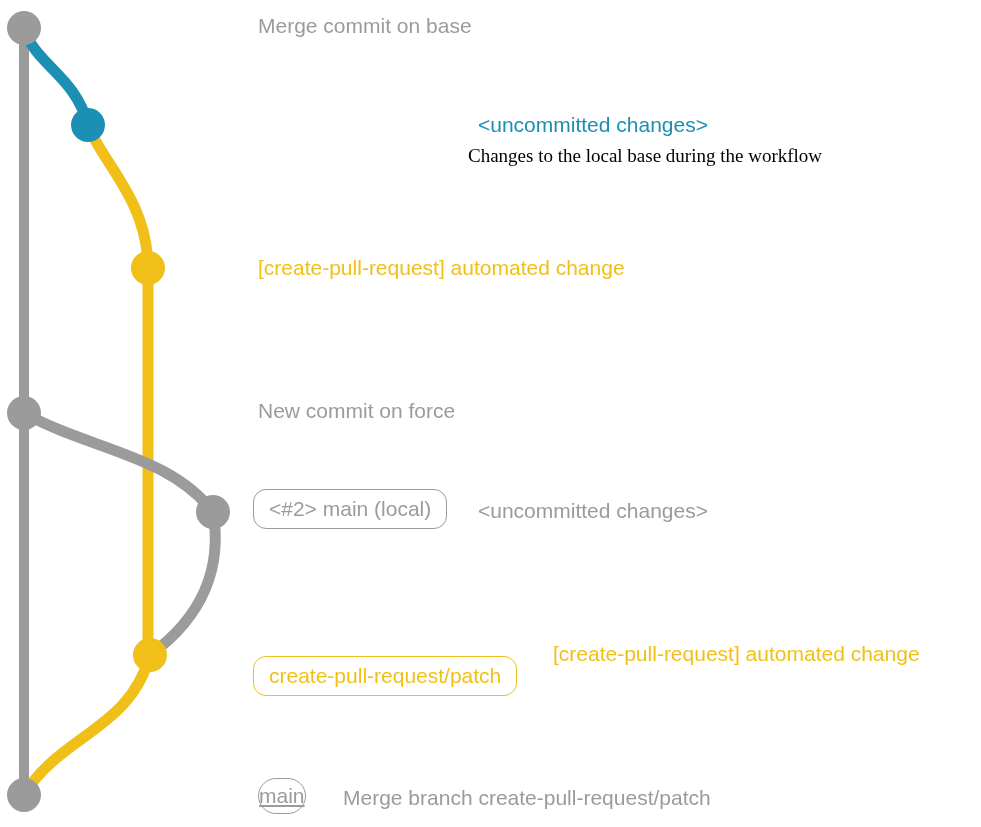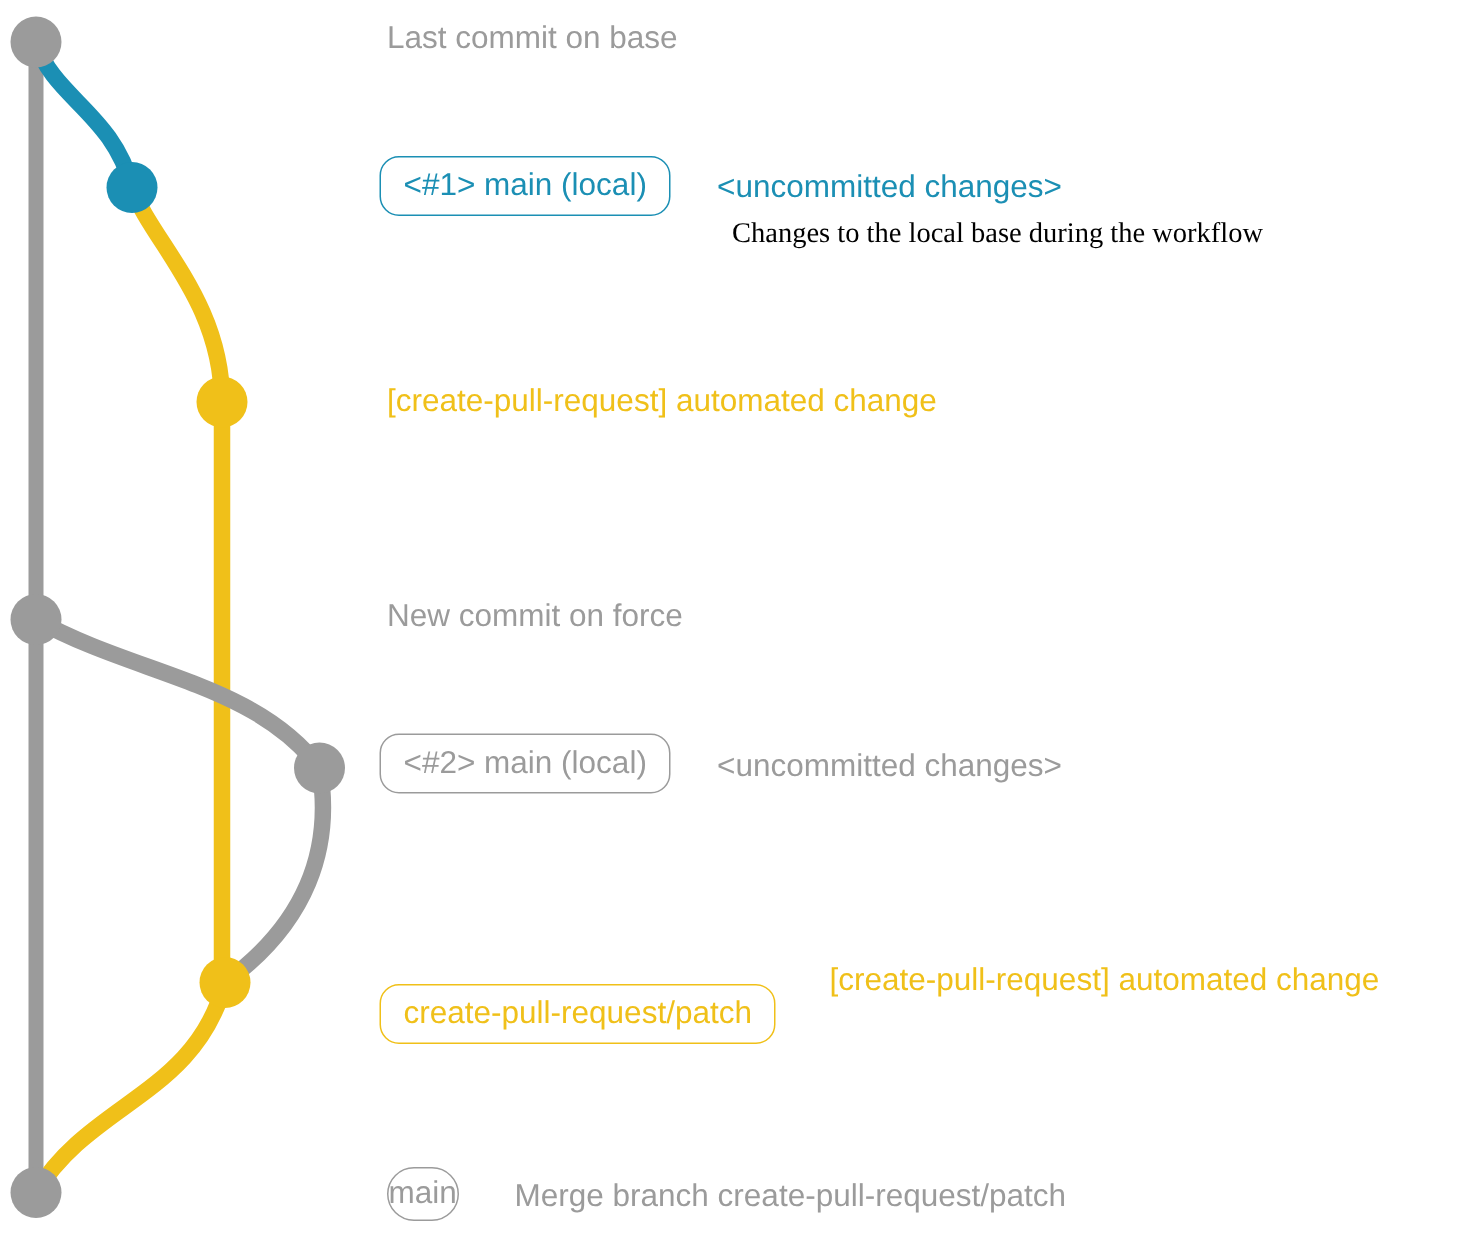--- a/index.html
+++ b/index.html
@@ -48,21 +48,21 @@
     display: inline-block;
     border: 1.5px solid currentColor;
     border-radius: 13px;
     padding: 7px 15px;
     font-size: 21px;
     line-height: 24px;
     white-space: nowrap;
     background: #ffffff;
     font-family: "Liberation Sans", sans-serif;
   }
-  .badge.small { padding: 5px 0; border-radius: 18px; }
+  .badge.small { padding: 5px 0; border-radius: 18px; text-decoration: underline; }
   .teal   { color: var(--teal); }
   .yellow { color: var(--yellow); }
   .gray   { color: var(--gray); }
 </style>
 </head>
 <body>
 
 <div class="canvas">
 
   <svg class="graph" width="250" height="827" viewBox="0 0 250 827">
@@ -75,27 +75,24 @@
     <path class="edge-gray" d="M 213 512 C 222 565, 205 615, 150 655"></path>
     <circle class="dot-gray" cx="24" cy="28" r="17"></circle>
     <circle class="dot-teal" cx="88" cy="125" r="17"></circle>
     <circle class="dot-yellow" cx="148" cy="268" r="17"></circle>
     <circle class="dot-gray" cx="24" cy="413" r="17"></circle>
     <circle class="dot-gray" cx="213" cy="512" r="17"></circle>
     <circle class="dot-yellow" cx="150" cy="655" r="17"></circle>
     <circle class="dot-gray" cx="24" cy="795" r="17"></circle>
   </svg>
 
-  <div class="label gray" style="left:258px; top:14px">Last commit on base</div>
+  <div class="label gray" style="left:258px; top:14px">Merge commit on base</div>
 
-  <div class="badge teal" style="left:253px; top:104px">
-    <span>&lt;#1&gt; main (local)</span>
-  </div>
   <div class="label teal" style="left:478px; top:113px">&lt;uncommitted changes&gt;</div>
-  <div class="desc" style="left:488px; top:145px">Changes to the local base during the workflow</div>
+  <div class="desc" style="left:468px; top:145px">Changes to the local base during the workflow</div>
 
   <div class="label yellow" style="left:258px; top:256px">[create-pull-request] automated change</div>
 
   <div class="label gray" style="left:258px; top:399px">New commit on force</div>
 
   <div class="badge gray" style="left:253px; top:489px">
     <span>&lt;#2&gt; main (local)</span>
   </div>
   <div class="label gray" style="left:478px; top:499px">&lt;uncommitted changes&gt;</div>
 

